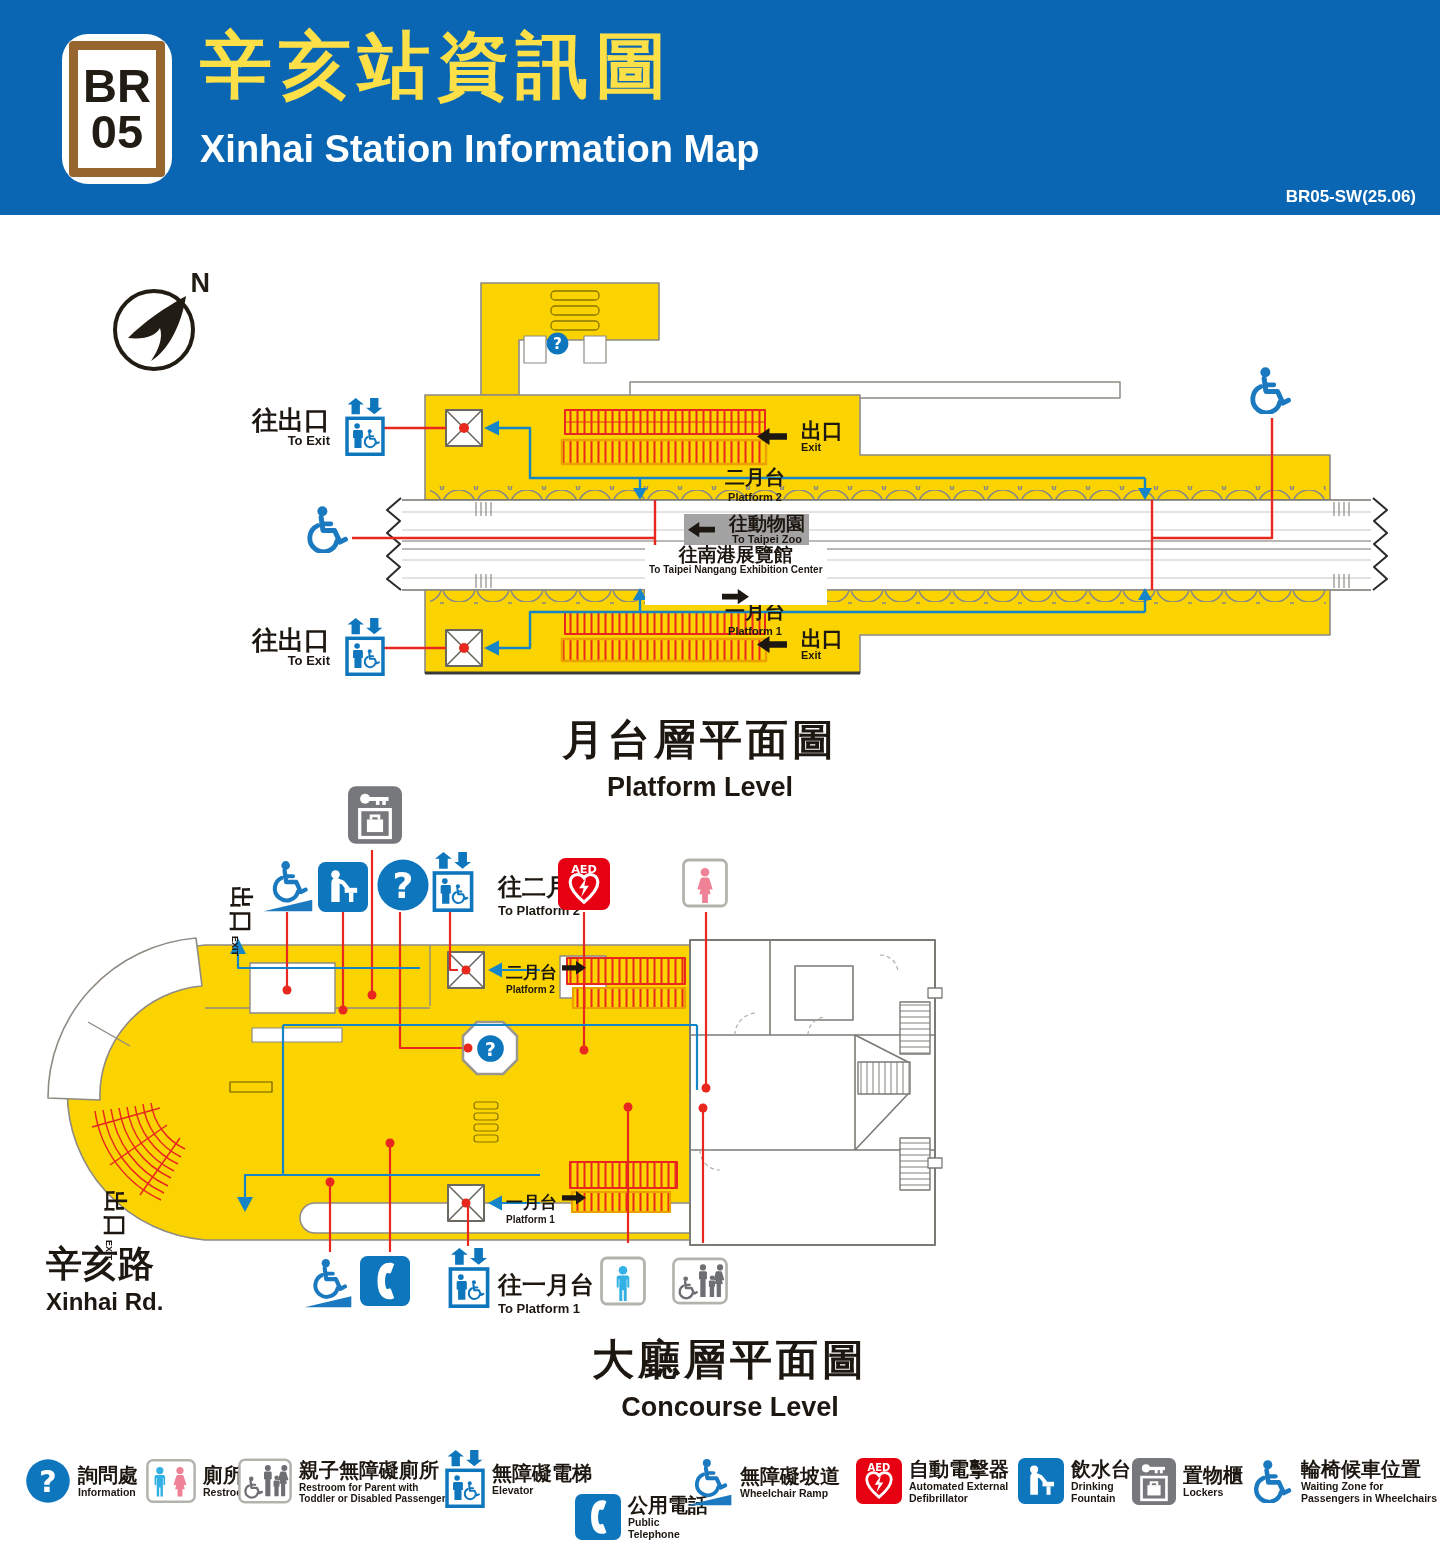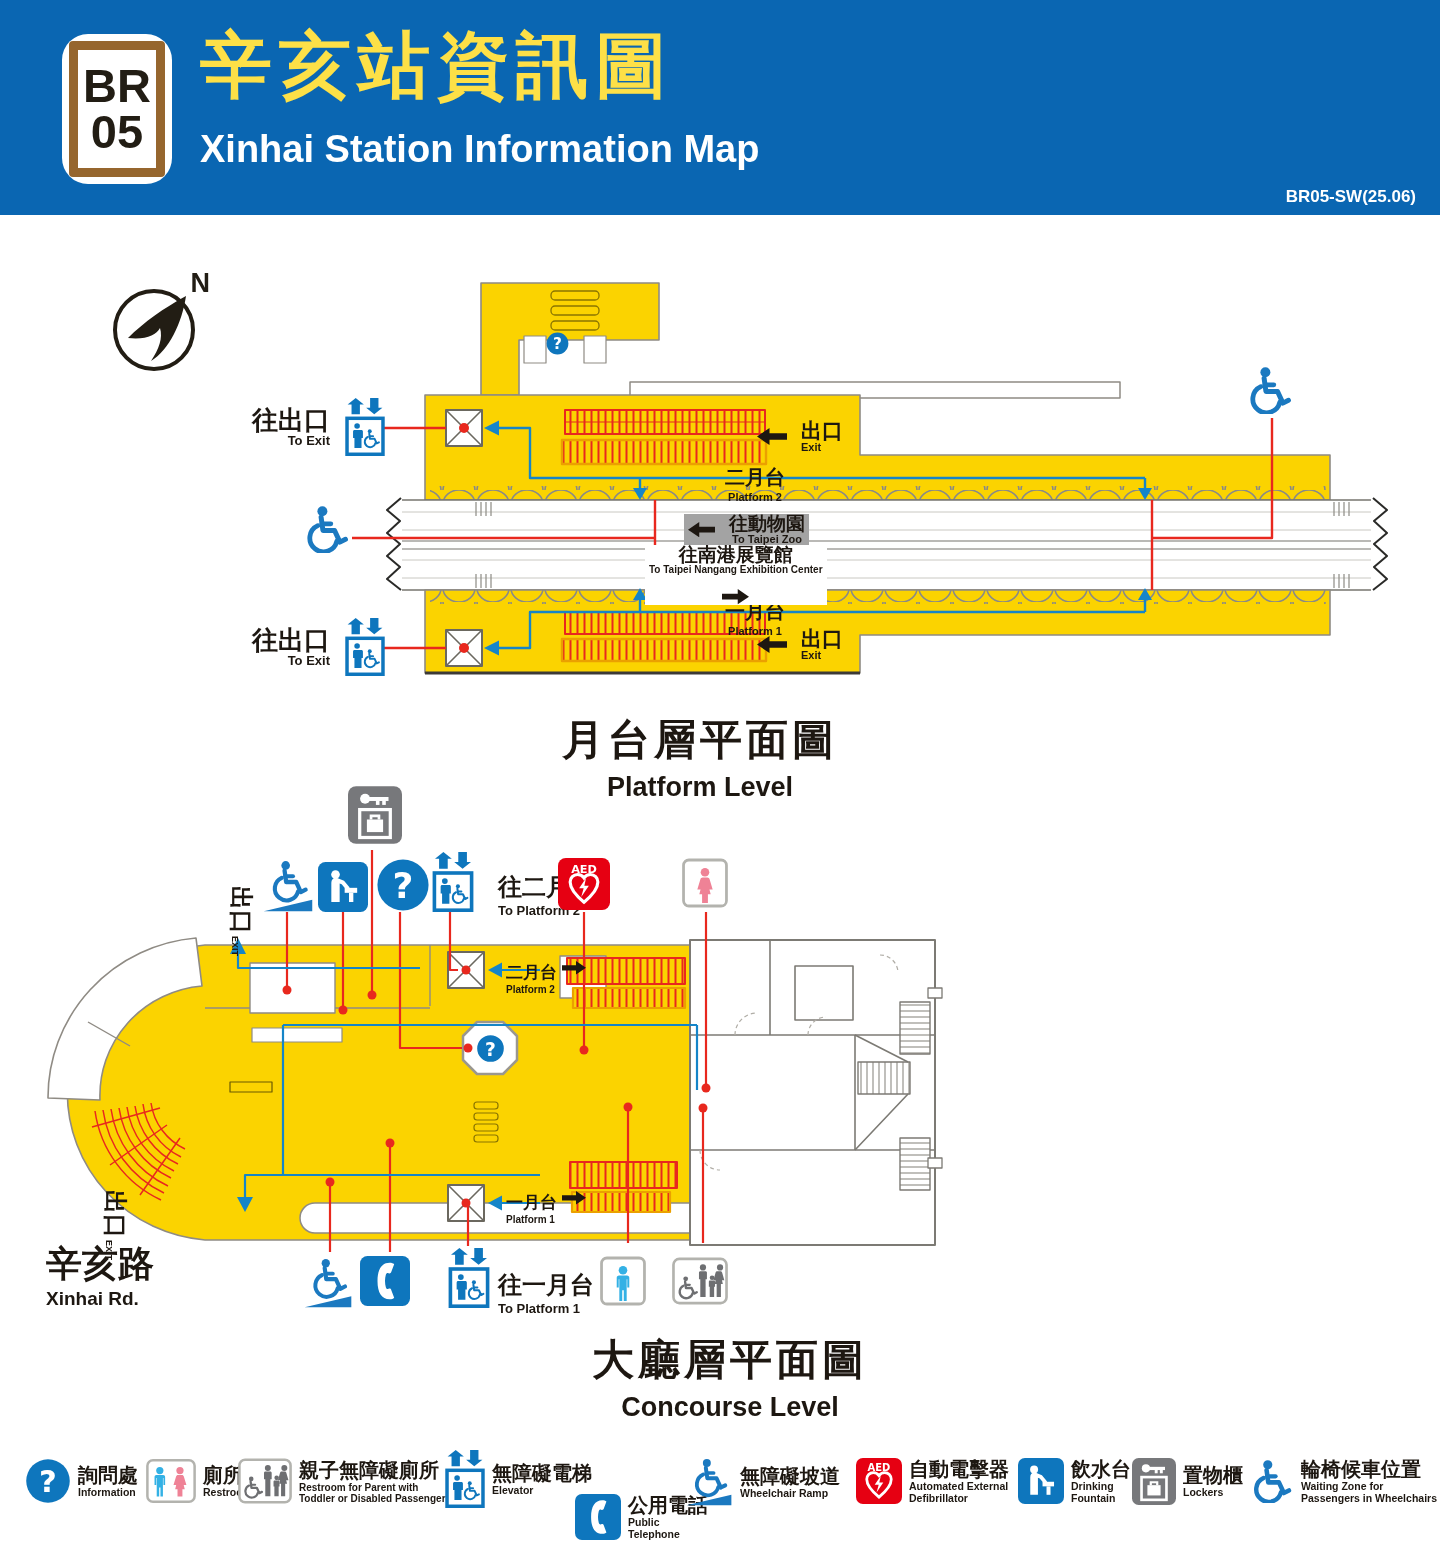--- a/index.html
+++ b/index.html
@@ -549,21 +549,21 @@
     <div class="sub" style="font-size:10px;">Platform 1</div>
   </div>
 
   <div class="rot-exit" style="left:80px;top:1190px;width:46px;height:60px;">
     <div class="inner">
       <span class="x-zh" style="font-size:24px;">出口</span>
       <span class="x-en" style="font-size:9px;">EXIT</span>
     </div>
   </div>
   <div class="lbl" style="left:46px;top:1240px;font-size:36px;font-weight:bold;">辛亥路</div>
-  <div class="lbl" style="left:46px;top:1288px;font-size:19px;font-weight:bold;">Xinhai Rd.</div>
+  <div class="lbl" style="left:46px;top:1288px;font-size:24px;font-weight:bold;">Xinhai Rd.</div>
 
   <span class="ic" style="left:303px;top:1258px;width:50px;height:50px;color:#1b79c0;">
       <svg viewBox="0 0 30 30">
         <g transform="translate(4 0) scale(.92)">
           <circle cx="10.5" cy="3.4" r="2.7" fill="currentColor"></circle>
           <path d="M9.8 6.6l1 7.2h6.3l2.9 6.3 3-1.5" fill="none" stroke="currentColor" stroke-width="2.7" stroke-linecap="round" stroke-linejoin="round"></path>
           <path d="M10.2 10.2h4.9" fill="none" stroke="currentColor" stroke-width="2.5" stroke-linecap="round"></path>
           <path d="M8 11.2a7.4 7.4 0 1 0 10.3 8.4" fill="none" stroke="currentColor" stroke-width="2.6" stroke-linecap="round"></path>
         </g>
         <path d="M1 29.5L29 29.5 29 23Z" fill="currentColor"></path>

